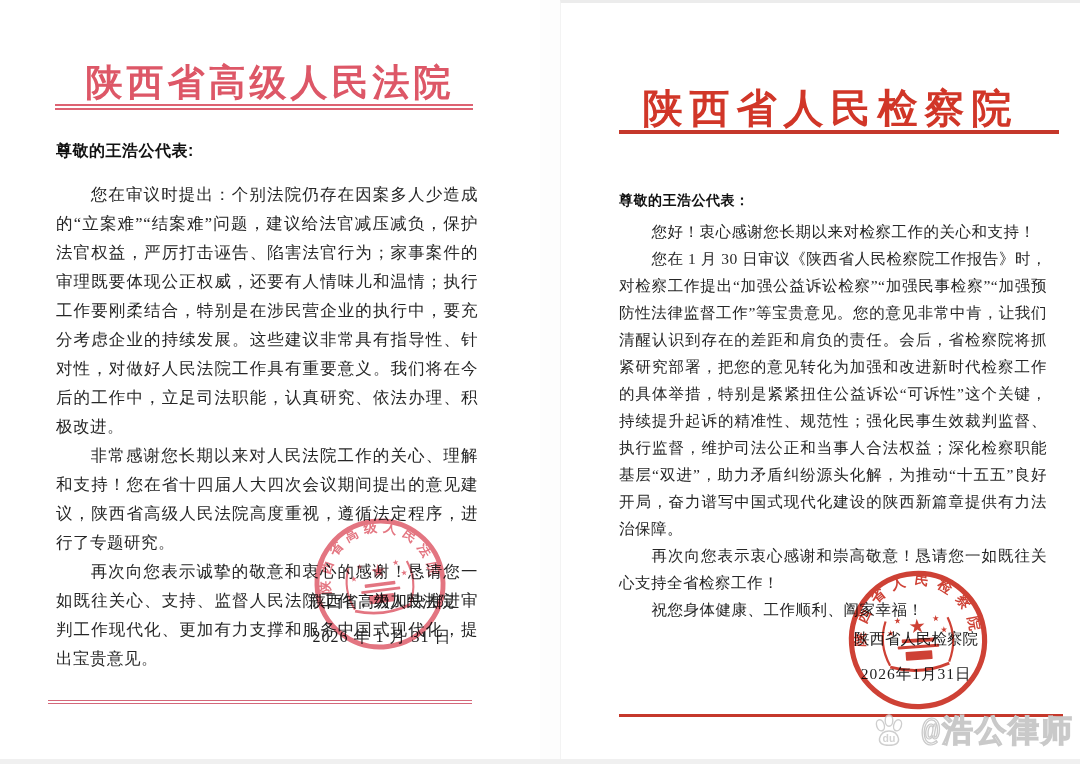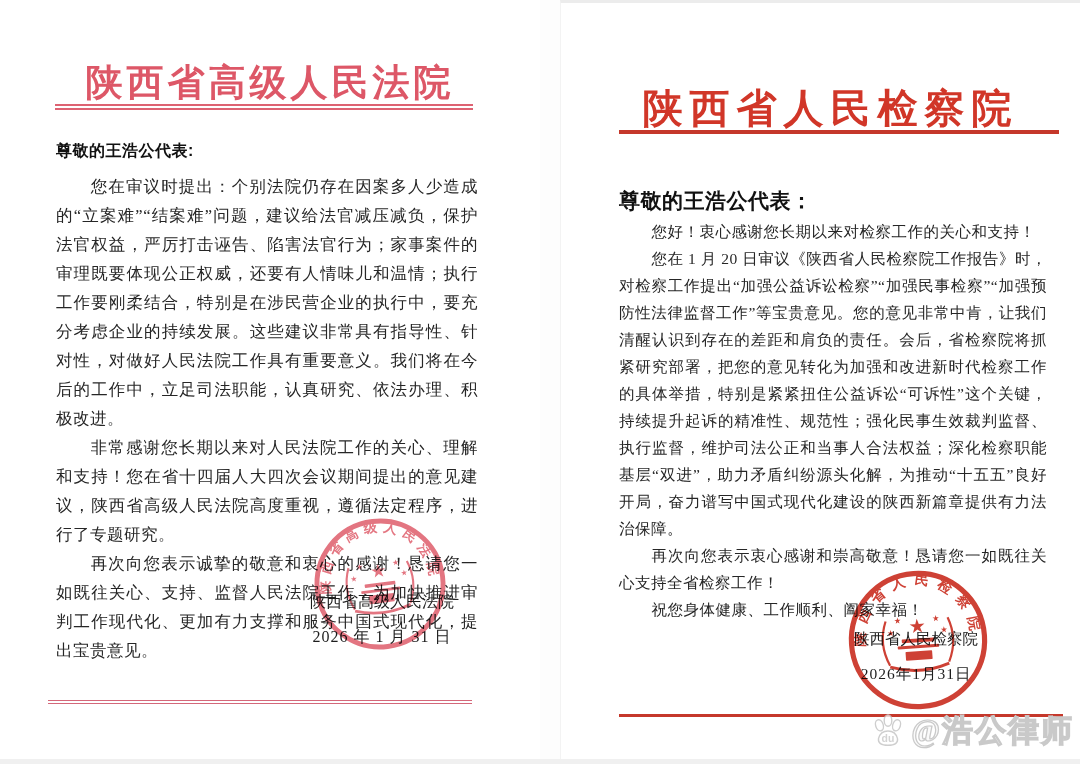--- a/index.html
+++ b/index.html
@@ -26,22 +26,22 @@
                  background:#c5382b; }
 
   
   .letter-body { position:absolute; text-align:justify; }
   .body-left  { top:136px; left:56px; width:422px; font-size:16.5px; line-height:29px;
                 letter-spacing:0.5px; }
   .body-right { top:184px; left:58px; width:428px; font-size:15.5px; line-height:27px;
                 letter-spacing:0.5px; }
   .salutation { font-family:"Liberation Sans","DejaVu Sans",sans-serif; font-weight:bold;
                 color:#111; text-align:left; }
-  .body-left  .salutation { font-size:16px;   margin-bottom:7px; }
-  .body-right .salutation { font-size:21px; margin-bottom:4px; }
+  .body-left  .salutation { font-size:16px;   margin-bottom:15px; }
+  .body-right .salutation { font-size:14px; margin-bottom:4px;font-family:Liberation Serif, serif; }
   .para { text-indent:2.1em; color:#262626; }
 
   
   .sign-block { position:absolute; text-align:center; color:#1d1d1d; }
   .sign-left  { top:592px; left:282px; width:200px; font-size:16px; }
   .sign-right { top:626px; left:255px; width:200px; font-size:15.5px; }
   .sign-block .sig-date { margin-top:14px; letter-spacing:1px; }
 
   
   .seal { position:absolute; mix-blend-mode:multiply; }
@@ -59,22 +59,22 @@
   .emblem path { stroke:currentColor; fill:none; }
 
   
   .foot-rule-left  { position:absolute; top:700px; left:48px; width:424px; height:4px;
                      border-top:1.5px solid #d4687a; border-bottom:1.5px solid #d4687a; }
   .foot-rule-right { position:absolute; top:711px; left:58px; width:444px; height:3px;
                      background:#c5382b; }
 
   
   .watermark { position:absolute; right:6px; bottom:12px; display:flex; align-items:center;
-               gap:4px; z-index:30; }
-  .watermark .wm-text { font-family:Liberation Serif, serif;
+               gap:13px; z-index:30; }
+  .watermark .wm-text { font-family:Liberation Mono, monospace;
                font-weight:bold; font-size:31px; letter-spacing:2px;
                color:rgba(255,255,255,0.88); -webkit-text-stroke:1.2px #c9c9c9;
                text-shadow:0 0 1px #d5d5d5; }
   .paw { width:38px; height:38px; opacity:0.9; }
   .paw ellipse, .paw path { fill:rgba(255,255,255,0.85); stroke:#c9c9c9; stroke-width:1.5; }
   .paw text { fill:#cfcfcf; font-size:11px; font-weight:bold;
               font-family:"Liberation Sans","DejaVu Sans",sans-serif; }
 </style>
 </head>
 <body>
@@ -123,21 +123,21 @@
     <div class="foot-rule-left"></div>
   </section>
 
   <section class="page page-right">
     <h1 class="letterhead lh-right">陕西省人民检察院</h1>
     <div class="rule-single"></div>
 
     <div class="letter-body body-right">
       <p class="salutation">尊敬的王浩公代表：</p>
       <p class="para">您好！衷心感谢您长期以来对检察工作的关心和支持！</p>
-      <p class="para">您在 1 月 20 日审议《陕西省人民检察院工作报告》时，对检察工作提出“加强公益诉讼检察”“加强民事检察”“加强预防性法律监督工作”等宝贵意见。您的意见非常中肯，让我们清醒认识到存在的差距和肩负的责任。会后，省检察院将抓紧研究部署，把您的意见转化为加强和改进新时代检察工作的具体举措，特别是紧紧扭住公益诉讼“可诉性”这个关键，持续提升起诉的精准性、规范性；强化民事生效裁判监督、执行监督，维护司法公正和当事人合法权益；深化检察职能基层“双进”，助力矛盾纠纷源头化解，为推动“十五五”良好开局，奋力谱写中国式现代化建设的陕西新篇章提供有力法治保障。</p>
+      <p class="para">您在 1 月 30 日审议《陕西省人民检察院工作报告》时，对检察工作提出“加强公益诉讼检察”“加强民事检察”“加强预防性法律监督工作”等宝贵意见。您的意见非常中肯，让我们清醒认识到存在的差距和肩负的责任。会后，省检察院将抓紧研究部署，把您的意见转化为加强和改进新时代检察工作的具体举措，特别是紧紧扭住公益诉讼“可诉性”这个关键，持续提升起诉的精准性、规范性；强化民事生效裁判监督、执行监督，维护司法公正和当事人合法权益；深化检察职能基层“双进”，助力矛盾纠纷源头化解，为推动“十五五”良好开局，奋力谱写中国式现代化建设的陕西新篇章提供有力法治保障。</p>
       <p class="para">再次向您表示衷心感谢和崇高敬意！恳请您一如既往关心支持全省检察工作！</p>
       <p class="para">祝您身体健康、工作顺利、阖家幸福！</p>
     </div>
 
     <div class="sign-block sign-right">
       <div class="sig-name">陕西省人民检察院</div>
       <div class="sig-date">2026年1月31日</div>
     </div>
 
     <svg class="seal seal-right" viewBox="0 0 200 200">

